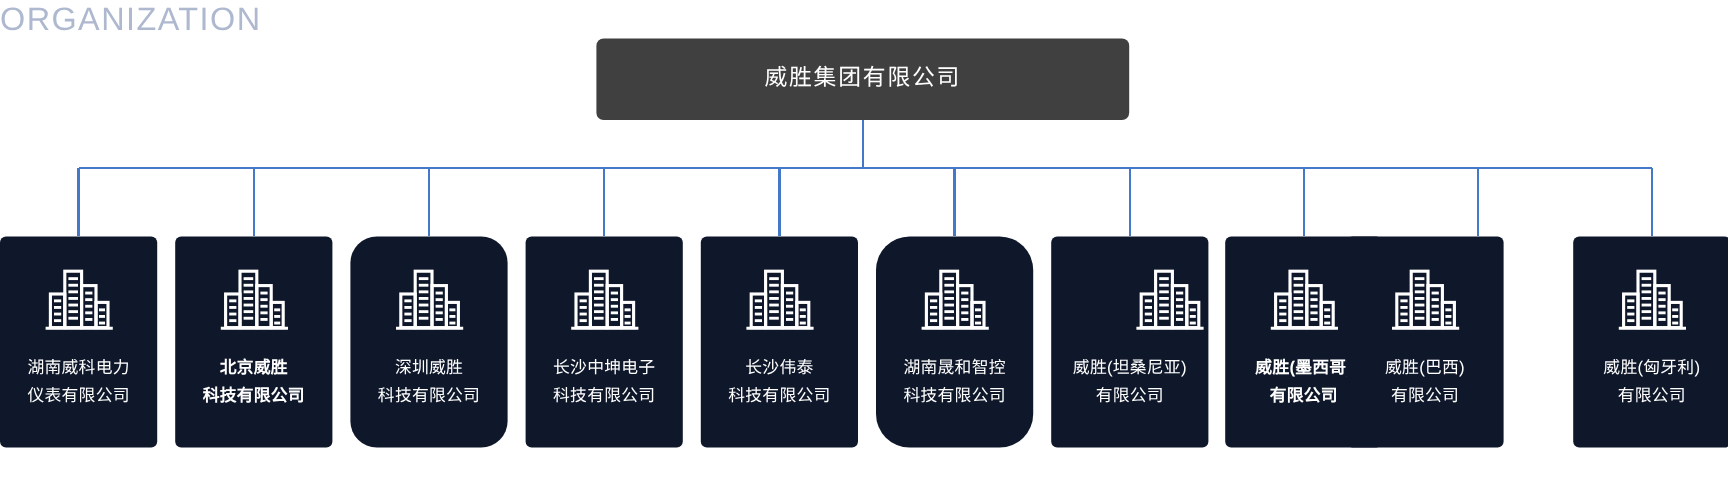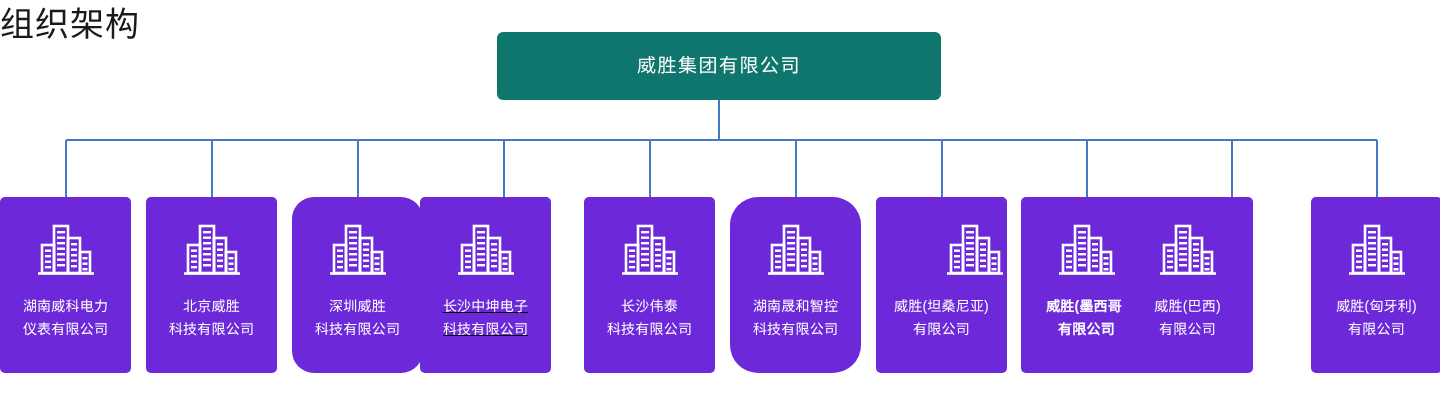--- a/index.html
+++ b/index.html
@@ -61,41 +61,41 @@
     pointer-events: none;
   }
 
   
   #root-node {
     position: absolute;
     left: 497px;
     top: 32px;
     width: 444px;
     height: 68px;
-    background: #0f766e;
+    background: #404040;
     border-radius: 6px;
     display: flex;
     align-items: center;
     justify-content: center;
   }
   #root-node .root-label {
     color: #ffffff;
     font-size: 19px;
     letter-spacing: 1.5px;
     line-height: 26px;
     white-space: nowrap;
   }
 
   
   .child-card {
     position: absolute;
     top: 197px;
     width: 131px;
     height: 176px;
-    background: #6d28d9;
+    background: #0f172a;
     border-radius: 5px;
     display: flex;
     flex-direction: column;
     align-items: center;
     box-sizing: border-box;
     padding-top: 22px;
   }
   .child-card .card-icon {
     width: 64px;
     height: 64px;
@@ -110,21 +110,21 @@
     font-size: 14px;
     line-height: 23px;
     letter-spacing: 0.2px;
     white-space: pre-line;
   }
 </style>
 </head>
 <body>
 
 <div id="heading">
-  <div class="title">组织架构</div>
+  <div class="eyebrow">ORGANIZATION</div>
 </div>
 
 <div id="chart">
 
   <svg id="connectors" viewBox="0 0 1440 420" width="1440" height="420" aria-hidden="true">
     <g stroke="#4478c8" stroke-width="2" fill="none" shape-rendering="crispEdges">
 
       <line x1="719" y1="100" x2="719" y2="140"></line>
 
       <line x1="65.5" y1="140" x2="1376.5" y2="140"></line>
@@ -174,21 +174,21 @@
         <rect x="37" y="46" width="6" height="2.4"></rect>
         <rect x="48.5" y="38" width="5" height="2.4"></rect>
           <rect x="48.5" y="43.5" width="5" height="2.4"></rect>
         <rect x="48.5" y="49" width="5" height="2.4"></rect>
       </g>
     </svg>
     <div class="card-label">湖南威科电力
 仪表有限公司</div>
   </div>
 
-  <div class="child-card" style="left:146px;">
+  <div class="child-card" style="left:146px;font-weight:bold;">
     <svg class="card-icon" viewBox="0 0 64 64" aria-hidden="true">
       <g fill="none" stroke="#ffffff" stroke-width="2.6">
         <rect x="20" y="7" width="14" height="47"></rect>
         <rect x="8" y="26" width="12" height="28"></rect>
         <rect x="34" y="19" width="12" height="35"></rect>
         <rect x="46" y="33" width="10" height="21"></rect>
         <line x1="4" y1="54.5" x2="60" y2="54.5" stroke-width="2.6"></line>
       </g>
       <g fill="#ffffff">
         <rect x="23" y="12" width="8" height="2.4"></rect>
@@ -244,21 +244,21 @@
         <rect x="37" y="46" width="6" height="2.4"></rect>
         <rect x="48.5" y="38" width="5" height="2.4"></rect>
           <rect x="48.5" y="43.5" width="5" height="2.4"></rect>
         <rect x="48.5" y="49" width="5" height="2.4"></rect>
       </g>
     </svg>
     <div class="card-label">深圳威胜
 科技有限公司</div>
   </div>
 
-  <div class="child-card" style="left:420px;text-decoration:underline;">
+  <div class="child-card" style="left:438px;">
     <svg class="card-icon" viewBox="0 0 64 64" aria-hidden="true">
       <g fill="none" stroke="#ffffff" stroke-width="2.6">
         <rect x="20" y="7" width="14" height="47"></rect>
         <rect x="8" y="26" width="12" height="28"></rect>
         <rect x="34" y="19" width="12" height="35"></rect>
         <rect x="46" y="33" width="10" height="21"></rect>
         <line x1="4" y1="54.5" x2="60" y2="54.5" stroke-width="2.6"></line>
       </g>
       <g fill="#ffffff">
         <rect x="23" y="12" width="8" height="2.4"></rect>

